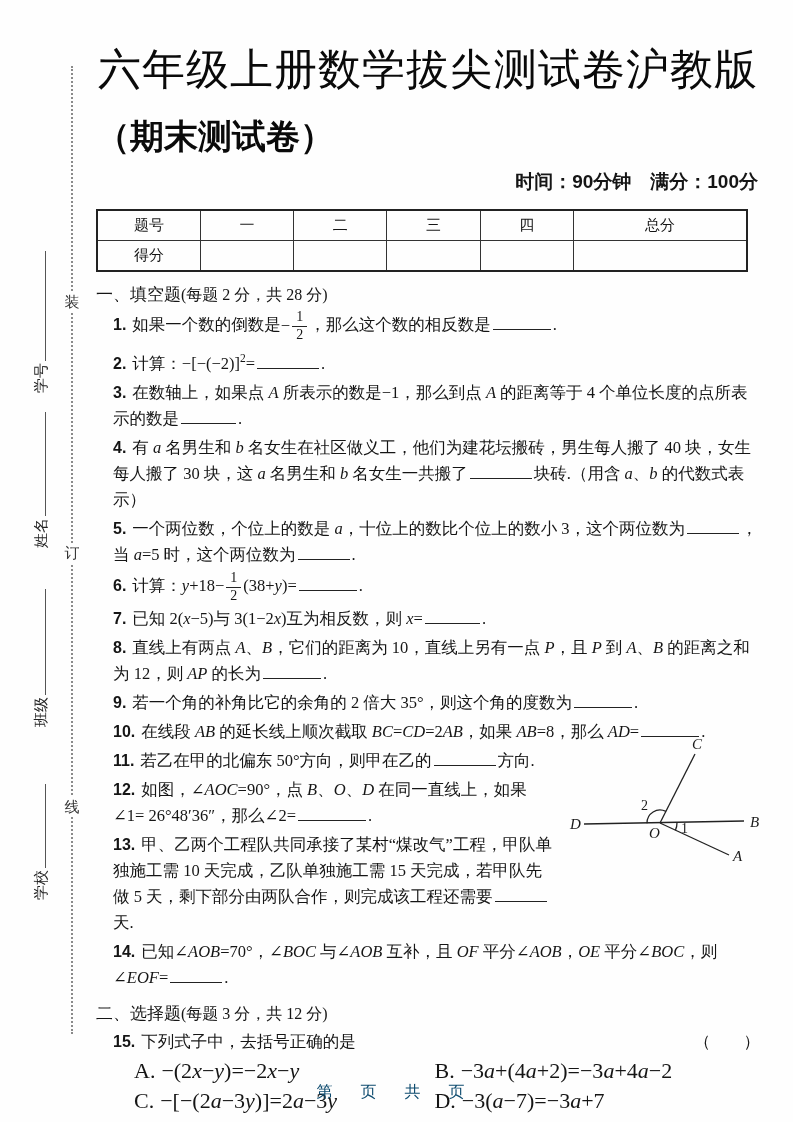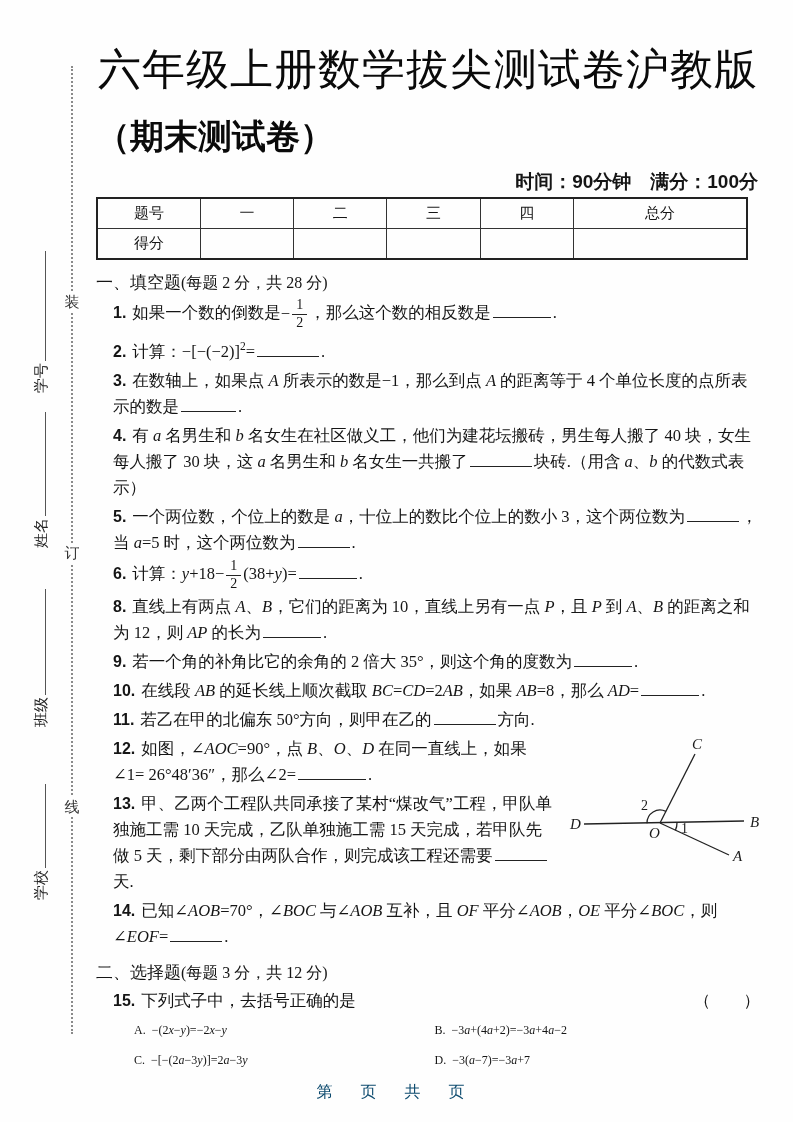--- a/index.html
+++ b/index.html
@@ -15,21 +15,21 @@
   .bline{display:inline-block;height:0.85em;border-bottom:1px solid #555;margin-left:2px;}
   
   .content{position:absolute;left:96px;top:0;width:664px;}
   h1.title{margin:43px 0 0;text-align:center;font-family:"Liberation Sans","DejaVu Sans",sans-serif;
            font-weight:400;font-size:43px;line-height:52px;letter-spacing:1px;color:#0a0a0a;}
   h2.subtitle{margin:20px 0 0;text-align:left;font-family:"Liberation Sans","DejaVu Sans",sans-serif;
            font-weight:900;font-size:34px;line-height:42px;color:#0a0a0a;}
   .meta{margin-top:12px;text-align:right;font-family:"Liberation Sans","DejaVu Sans",sans-serif;
         font-weight:700;font-size:19px;line-height:26px;padding-right:2px;}
   
-  table.score-table{margin-top:2px;width:652px;border-collapse:collapse;border:2px solid #222;
+  table.score-table{margin-top:14px;width:652px;border-collapse:collapse;border:2px solid #222;
         font-size:15px;}
   table.score-table td{border:1px solid #333;height:27px;text-align:center;vertical-align:middle;}
   table.score-table td.th{width:100px;}
   
   .sec-head{margin:10px 0 2px;font-size:17px;line-height:26px;}
   .sec-title{font-family:"Liberation Sans","DejaVu Sans",sans-serif;font-weight:400;margin-top:48px;}
   .sec-note{font-size:16px;}
   .q{margin:0 0 3px 17px;font-size:16.5px;line-height:26px;}
   .q-narrow{margin-right:205px;}
   .qnum{font-family:"Liberation Sans","DejaVu Sans",sans-serif;font-weight:700;
@@ -38,21 +38,21 @@
   sup{font-size:0.7em;}
   .blank{display:inline-block;height:0.85em;border-bottom:1px solid #222;margin:0 2px;}
   .fracwrap{display:inline-block;vertical-align:middle;white-space:nowrap;}
   .fsign{display:inline-block;vertical-align:middle;}
   .frac{display:inline-block;vertical-align:middle;text-align:center;line-height:1.05;
         font-size:14px;margin:0 2px;}
   .frac .fn{display:block;padding:0 4px 1px;}
   .frac .fd{display:block;border-top:1px solid #222;padding:1px 4px 0;}
   .bracket{float:right;font-size:16.5px;}
   .opts{display:flex;flex-wrap:wrap;margin-left:38px;}
-  .opt{box-sizing:border-box;font-size:12px;line-height:26px;margin-bottom:4px;}
+  .opt{box-sizing:border-box;font-size:22px;line-height:26px;margin-bottom:4px;}
   .opt-0,.opt-2{width:48%;}
   .opt-1,.opt-3{width:52%;}
   .optlabel{margin-right:6px;}
   
   .figure{position:absolute;left:470px;top:733px;width:200px;height:148px;}
   .figure text{font-size:15px;font-style:italic;fill:#1a1a1a;
                font-family:"Liberation Serif","DejaVu Serif",serif;}
   .figure text.num{font-style:normal;font-size:14px;}
   .figure path,.figure line{stroke:#222;stroke-width:1.3;fill:none;}
   
@@ -109,20 +109,21 @@
       </table>
 
     <div id="sections">
         <div class="sec-head"><span class="sec-title">一、填空题</span><span class="sec-note">(每题 2 分，共 28 分)</span></div>
         <div class="q"><span class="qnum">1.</span><span>如果一个数的倒数是</span><span class="fracwrap"><span class="fsign">−</span><span class="frac"><span class="fn">1</span><span class="fd">2</span></span></span><span>，那么这个数的相反数是</span><span class="blank" style="width: 58px;"></span><span>.</span></div>
         <div class="q"><span class="qnum">2.</span><span>计算：−[−(−2)]</span><sup>2</sup><span>=</span><span class="blank" style="width: 62px;"></span><span>.</span></div>
         <div class="q"><span class="qnum">3.</span><span>在数轴上，如果点 </span><span class="m">A</span><span> 所表示的数是−1，那么到点 </span><span class="m">A</span><span> 的距离等于 4 个单位长度的点所表示的数是</span><span class="blank" style="width: 55px;"></span><span>.</span></div>
         <div class="q"><span class="qnum">4.</span><span>有 </span><span class="m">a</span><span> 名男生和 </span><span class="m">b</span><span> 名女生在社区做义工，他们为建花坛搬砖，男生每人搬了 40 块，女生每人搬了 30 块，这 </span><span class="m">a</span><span> 名男生和 </span><span class="m">b</span><span> 名女生一共搬了</span><span class="blank" style="width: 62px;"></span><span>块砖.（用含 </span><span class="m">a</span><span>、</span><span class="m">b</span><span> 的代数式表示）</span></div>
         <div class="q"><span class="qnum">5.</span><span>一个两位数，个位上的数是 </span><span class="m">a</span><span>，十位上的数比个位上的数小 3，这个两位数为</span><span class="blank" style="width: 52px;"></span><span>，当 </span><span class="m">a</span><span>=5 时，这个两位数为</span><span class="blank" style="width: 52px;"></span><span>.</span></div>
         <div class="q"><span class="qnum">6.</span><span>计算：</span><span class="m">y</span><span>+18−</span><span class="fracwrap"><span class="frac"><span class="fn">1</span><span class="fd">2</span></span></span><span>(38+</span><span class="m">y</span><span>)=</span><span class="blank" style="width: 58px;"></span><span>.</span></div>
+        <div class="q"><span class="qnum">7.</span><span>已知 2(</span><span class="m">x</span><span>−5)与 3(1−2</span><span class="m">x</span><span>)互为相反数，则 </span><span class="m">x</span><span>=</span><span class="blank" style="width: 55px;"></span><span>.</span></div>
         <div class="q"><span class="qnum">8.</span><span>直线上有两点 </span><span class="m">A</span><span>、</span><span class="m">B</span><span>，它们的距离为 10，直线上另有一点 </span><span class="m">P</span><span>，且 </span><span class="m">P</span><span> 到 </span><span class="m">A</span><span>、</span><span class="m">B</span><span> 的距离之和为 12，则 </span><span class="m">AP</span><span> 的长为</span><span class="blank" style="width: 58px;"></span><span>.</span></div>
         <div class="q"><span class="qnum">9.</span><span>若一个角的补角比它的余角的 2 倍大 35°，则这个角的度数为</span><span class="blank" style="width: 58px;"></span><span>.</span></div>
         <div class="q"><span class="qnum">10.</span><span>在线段 </span><span class="m">AB</span><span> 的延长线上顺次截取 </span><span class="m">BC</span><span>=</span><span class="m">CD</span><span>=2</span><span class="m">AB</span><span>，如果 </span><span class="m">AB</span><span>=8，那么 </span><span class="m">AD</span><span>=</span><span class="blank" style="width: 58px;"></span><span>.</span></div>
         <div class="q"><span class="qnum">11.</span><span>若乙在甲的北偏东 50°方向，则甲在乙的</span><span class="blank" style="width: 62px;"></span><span>方向.</span></div>
         <div class="q q-narrow"><span class="qnum">12.</span><span>如图，∠</span><span class="m">AOC</span><span>=90°，点 </span><span class="m">B</span><span>、</span><span class="m">O</span><span>、</span><span class="m">D</span><span> 在同一直线上，如果∠1= 26°48′36″，那么∠2=</span><span class="blank" style="width: 68px;"></span><span>.</span></div>
         <div class="q q-narrow"><span class="qnum">13.</span><span>甲、乙两个工程队共同承接了某村“煤改气”工程，甲队单独施工需 10 天完成，乙队单独施工需 15 天完成，若甲队先做 5 天，剩下部分由两队合作，则完成该工程还需要</span><span class="blank" style="width: 52px;"></span><span>天.</span></div>
         <div class="q"><span class="qnum">14.</span><span>已知∠</span><span class="m">AOB</span><span>=70°，∠</span><span class="m">BOC</span><span> 与∠</span><span class="m">AOB</span><span> 互补，且 </span><span class="m">OF</span><span> 平分∠</span><span class="m">AOB</span><span>，</span><span class="m">OE</span><span> 平分∠</span><span class="m">BOC</span><span>，则∠</span><span class="m">EOF</span><span>=</span><span class="blank" style="width: 52px;"></span><span>.</span></div>
         <div class="sec-head"><span class="sec-title">二、选择题</span><span class="sec-note">(每题 3 分，共 12 分)</span></div>
         <div class="q"><span class="bracket">（　　）</span><span class="qnum">15.</span><span>下列式子中，去括号正确的是</span></div>
         <div class="opts">

